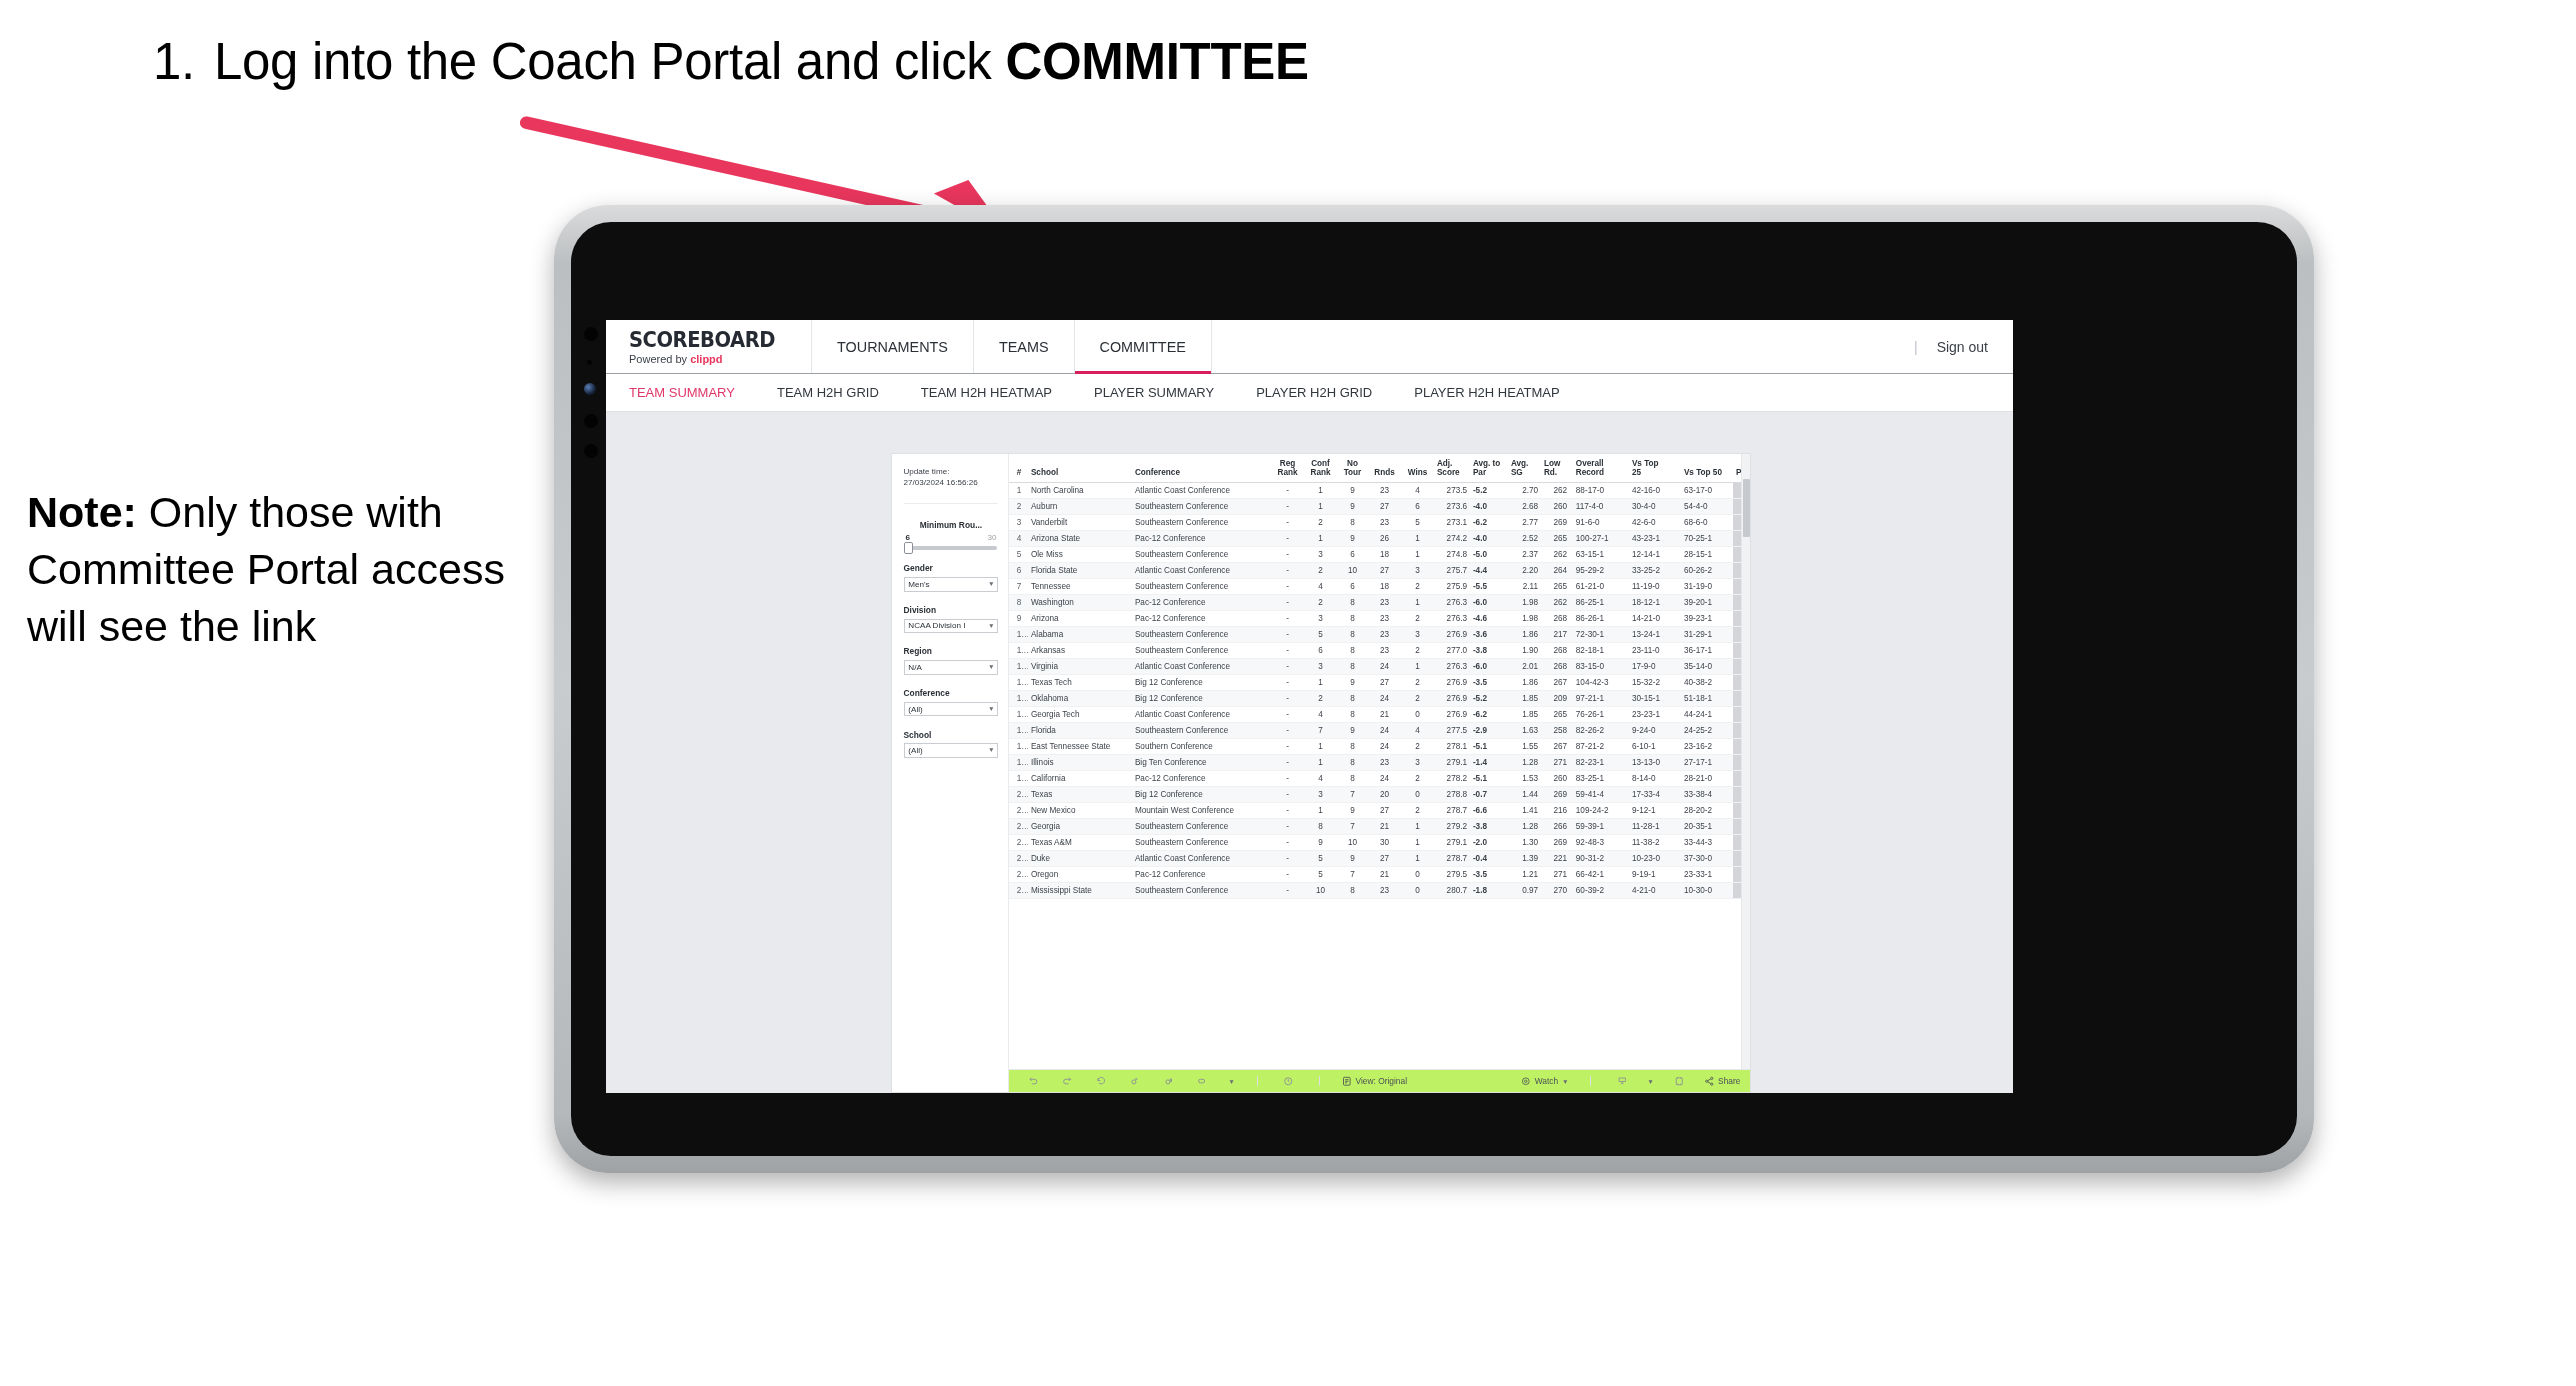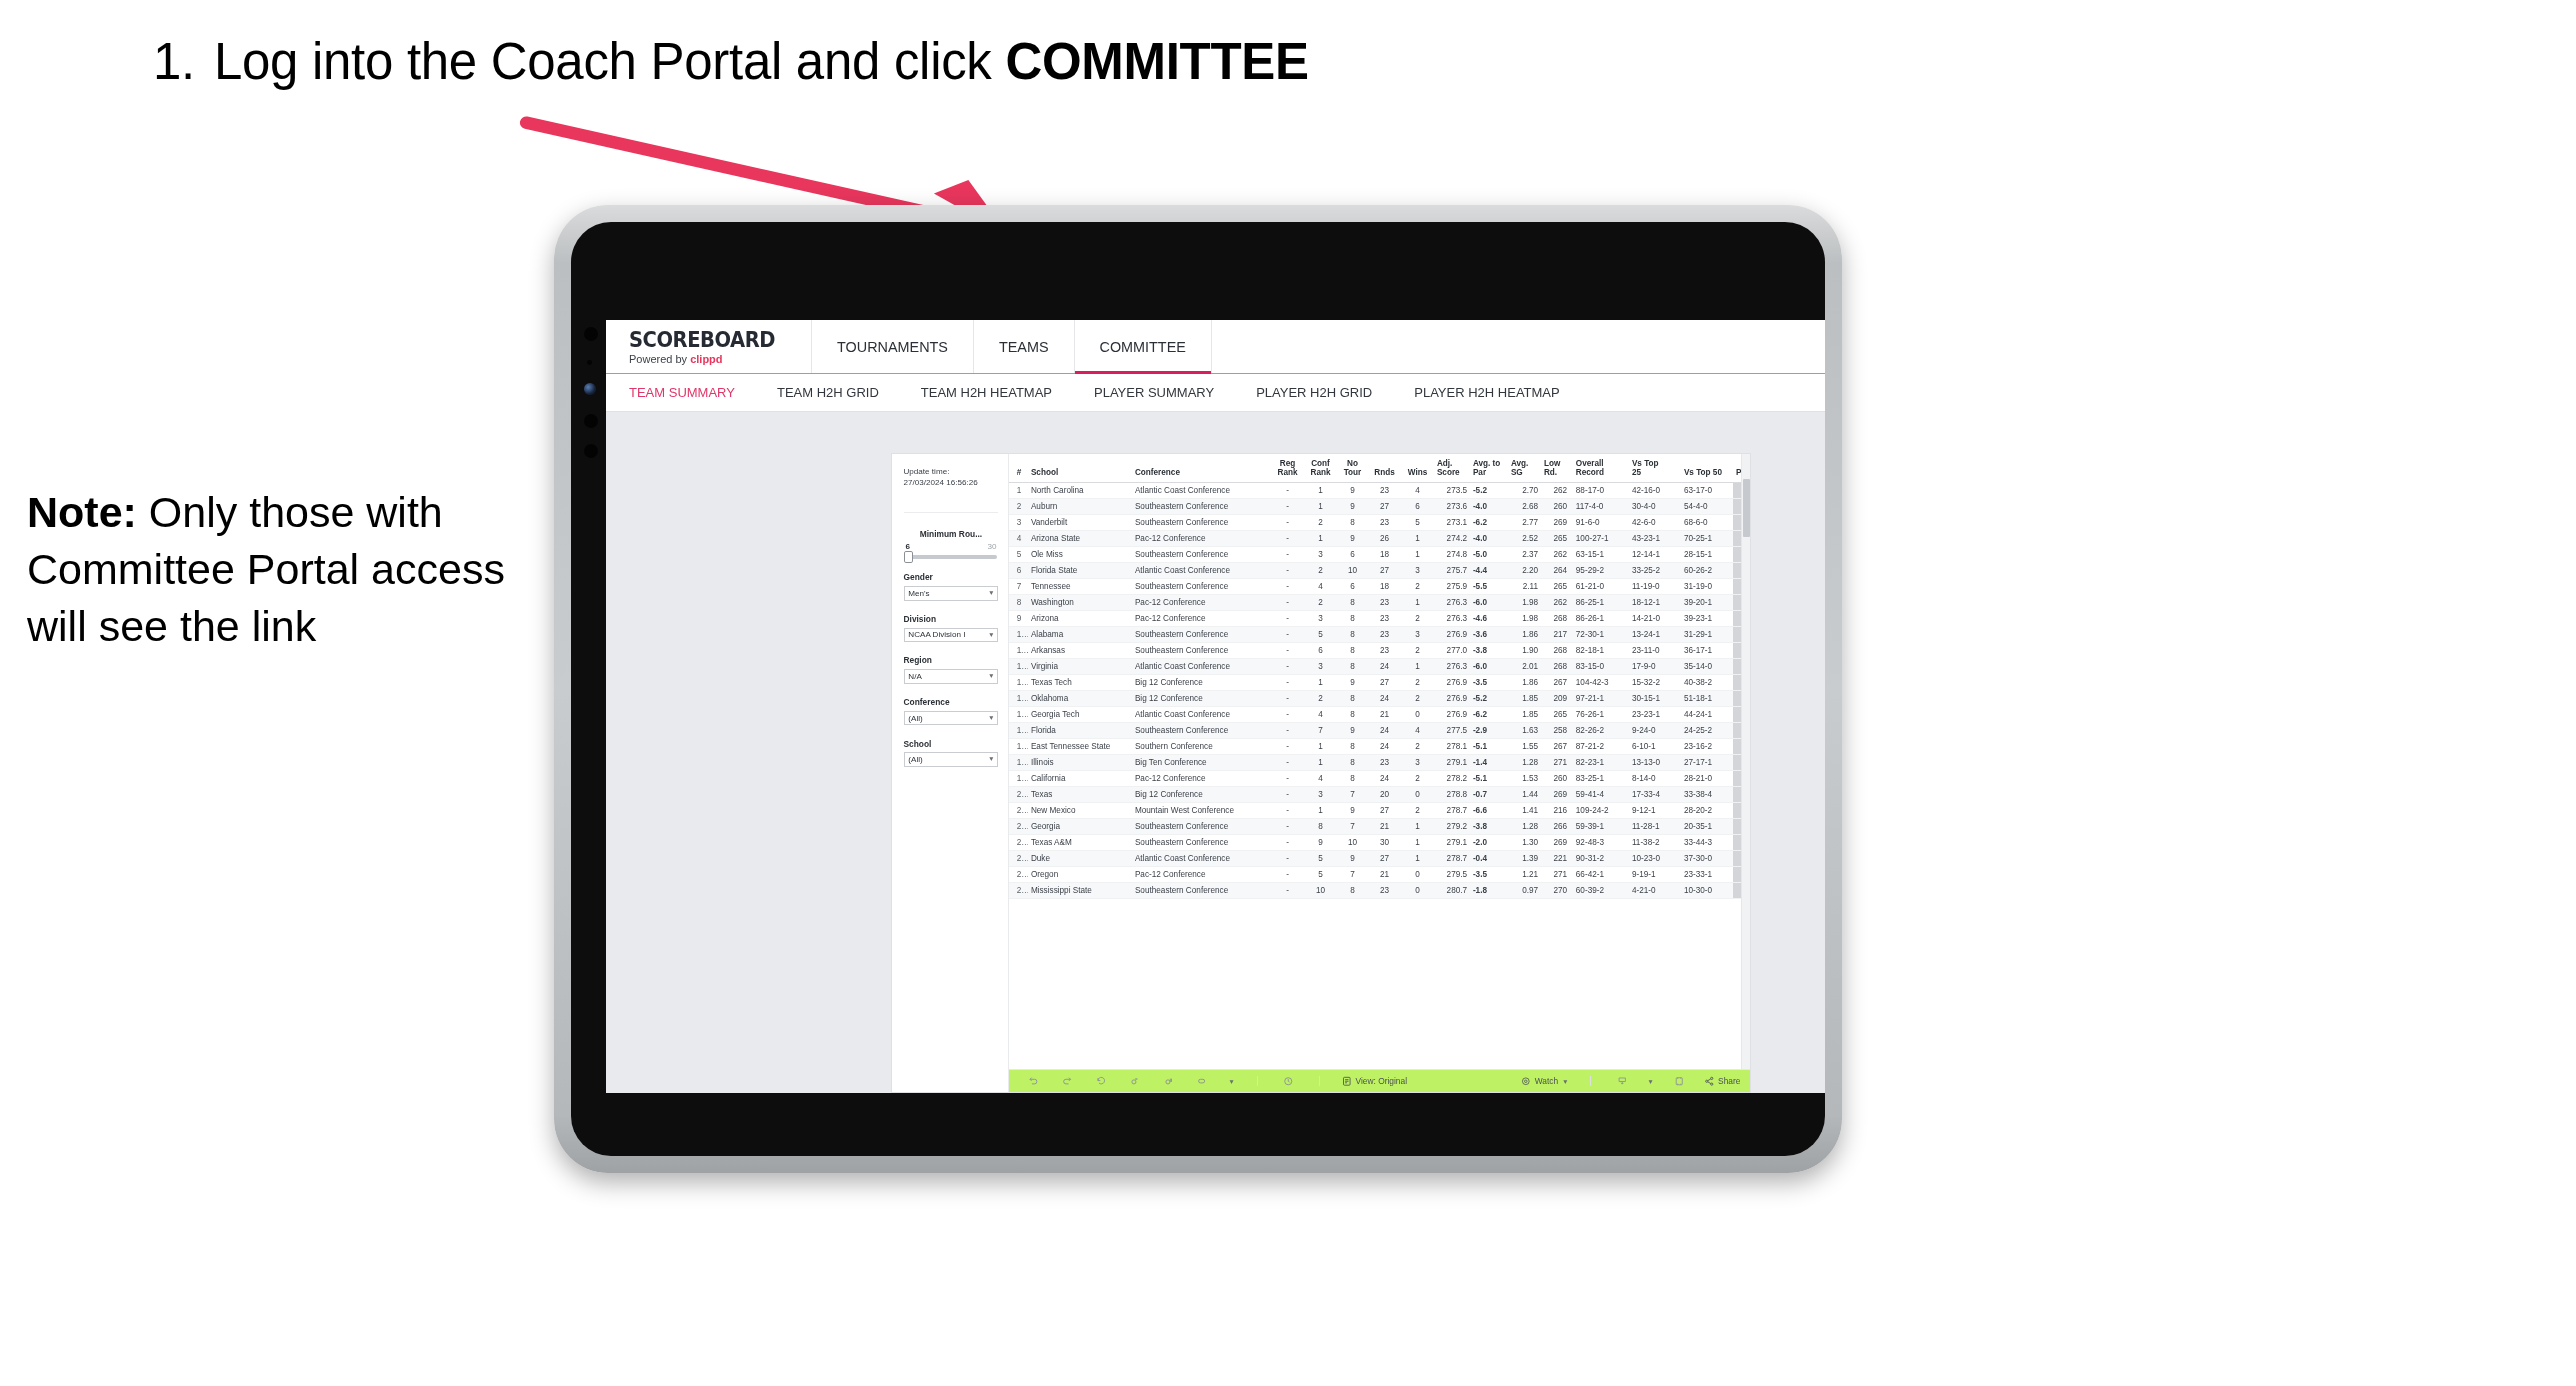--- a/index.html
+++ b/index.html
@@ -39,21 +39,21 @@
     position: absolute;
     left: 518px; top: 115px;
     width: 537px; height: 134px;
     pointer-events: none;
   }
 
   
   #tablet {
     position: absolute;
     left: 554px; top: 205px;
-    width: 1288px; height: 968px;
+    width: 1760px; height: 968px;
     background: linear-gradient(180deg,#d9dbdc 0%,#bcbfc1 6%,#c9ccce 50%,#b5b8ba 94%,#9fa2a4 100%);
     border-radius: 54px;
     box-shadow: 0 9.6px 25px rgba(0,0,0,.30);
     padding: 17px;
   }
   #tablet-screen {
     width: 100%; height: 100%;
     background: #0d0d0d;
     border-radius: 40px;
     position: relative;
@@ -181,21 +181,21 @@
   #filter-panel {
     width: 117px;
     border-right: 1px solid #e9eaec;
     padding: 13.4px 9.6px 0 11.5px;
     font-size: 0;
   }
   #update-block {
     font-size: 8.1px;
     color: #3c4149;
     line-height: 1.35;
-    padding-bottom: 23px;
+    padding-bottom: 14px;
     border-bottom: 1px solid #ececee;
   }
   .filter-group { padding-top: 13.4px; }
   .filter-label {
     font-size: 8.4px;
     font-weight: 700;
     color: #2b3036;
     margin-bottom: 3.8px;
   }
   .filter-select {

